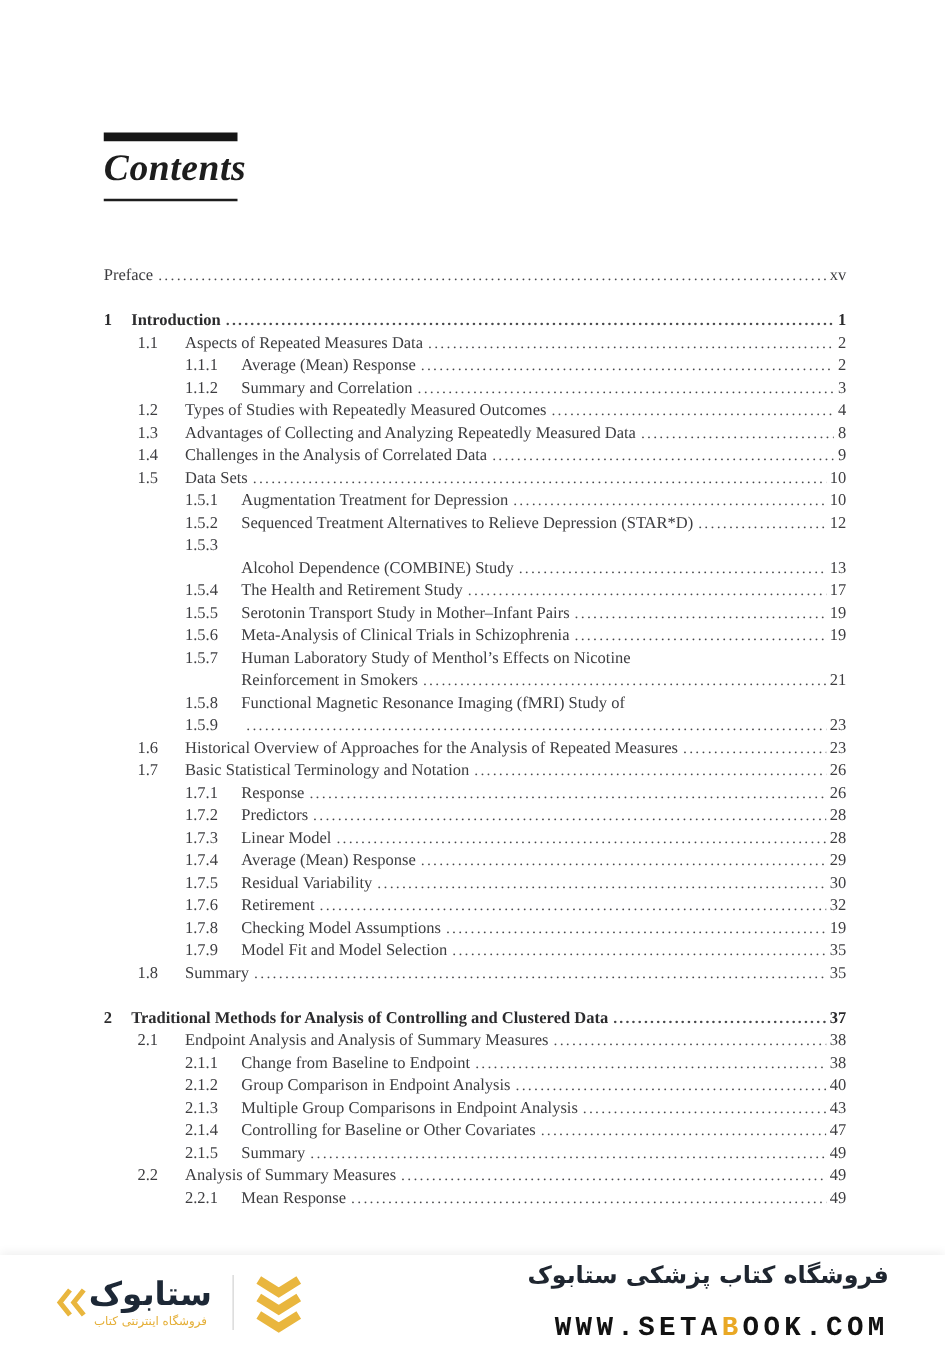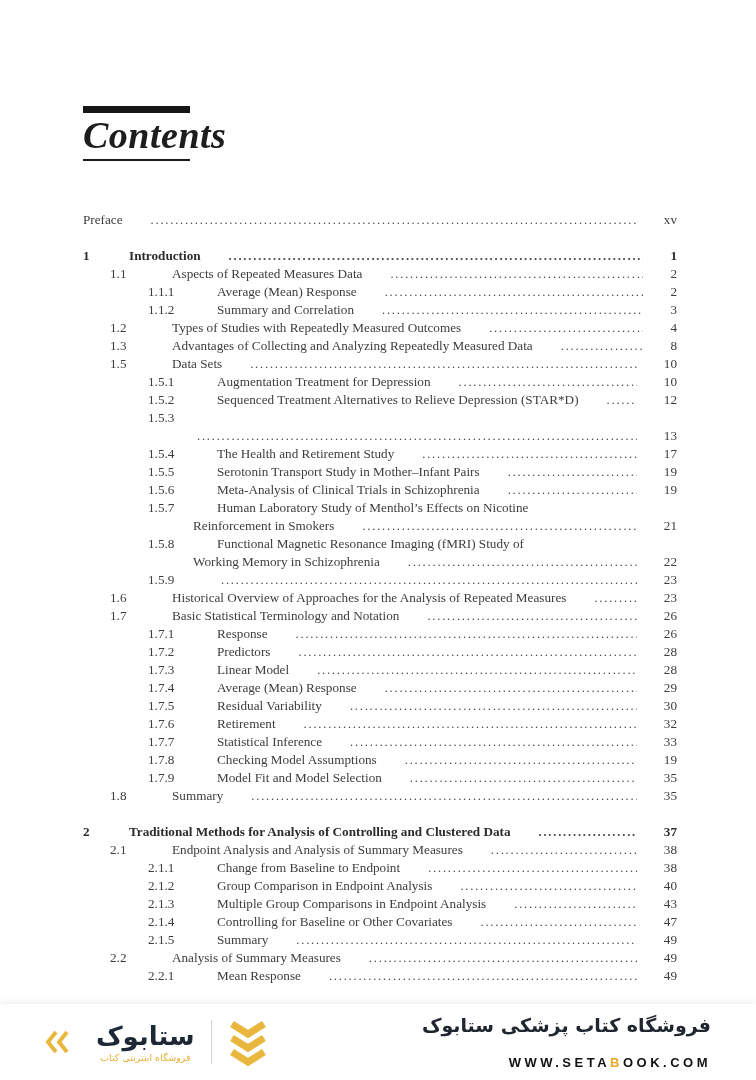--- a/index.html
+++ b/index.html
@@ -14,42 +14,41 @@
   .page { position: absolute; inset: 0; background: #fff; }
 
   
   .header { position: absolute; top: 106px; left: 83px; width: 107px; }
   .rule-thick { width: 107px; height: 7px; background: #161616; }
   .contents-title {
     margin: 4px 0 0 0;
     font-family: "Liberation Serif", serif;
     font-style: italic;
     font-weight: 600;
-    font-size: 38px;
+    font-size: 30px;
     line-height: 36px;
     color: #1d1d1d;
     letter-spacing: 0.5px;
     padding-bottom: 6px;
     border-bottom: 2px solid #1d1d1d;
     white-space: nowrap;
   }
 
   
   .toc {
     position: absolute;
     top: 211px; left: 83px;
     width: 594px;
     font-size: 13.2px;
   }
   .toc-row {
     display: flex;
     align-items: flex-end;
     line-height: 18px;
     white-space: nowrap;
-    gap: 24px;
   }
   .toc-row.bold { font-weight: bold; color: #2c2c2e; }
   .toc-row.gaptop { margin-top: 18px; }
   .num { flex: none; }
   .lvl0 .num { width: 22px; }
   .lvl1 { padding-left: 27px; } .lvl1 .num { width: 38px; }
   .lvl2 { padding-left: 65px; } .lvl2 .num { width: 45px; }
   .toc-row.contline { padding-left: 110px; }
   .title { flex: none; }
   .dots {
@@ -73,21 +72,21 @@
     left: 0; right: 0; bottom: 0;
     height: 76px;
     background: #ffffff;
     box-shadow: 0 -2px 8px rgba(0,0,0,0.07);
     display: flex;
     align-items: center;
     padding: 0 45px;
     box-sizing: border-box;
     font-family: "DejaVu Sans", sans-serif;
   }
-  .logo-group { display: flex; align-items: center; gap: 25px; }
+  .logo-group { display: flex; align-items: center; gap: 0; }
   .logo-texts { display: flex; flex-direction: column; align-items: center; }
   .logo-brand {
     font-size: 26px;
     font-weight: bold;
     color: #1d2836;
     line-height: 28px;
   }
   .logo-tagline {
     font-size: 9.5px;
     color: #e5af37;
@@ -97,22 +96,22 @@
   .spacer { flex: 1; }
   .footer-right { text-align: right; }
   .store-name {
     font-size: 19px;
     font-weight: bold;
     color: #1f2630;
     line-height: 22px;
   }
   .url {
     margin-top: 19px;
-    font-family: Liberation Sans, sans-serif;
-    font-size: 13px;
+    font-family: Liberation Mono, monospace;
+    font-size: 22px;
     font-weight: bold;
     letter-spacing: 3.5px;
     color: #121212;
   }
   .url .gold { color: #e9a825; }
 </style>
 </head>
 <body>
 
 <div class="page">
@@ -159,20 +158,26 @@
           <span class="dots"></span>
           <span class="pg">4</span>
         </div>
         <div class="toc-row lvl1">
           <span class="num">1.3</span>
           <span class="title">Advantages of Collecting and Analyzing Repeatedly Measured Data</span>
           <span class="dots"></span>
           <span class="pg">8</span>
         </div>
         <div class="toc-row lvl1">
+          <span class="num">1.4</span>
+          <span class="title">Challenges in the Analysis of Correlated Data</span>
+          <span class="dots"></span>
+          <span class="pg">9</span>
+        </div>
+        <div class="toc-row lvl1">
           <span class="num">1.5</span>
           <span class="title">Data Sets</span>
           <span class="dots"></span>
           <span class="pg">10</span>
         </div>
         <div class="toc-row lvl2">
           <span class="num">1.5.1</span>
           <span class="title">Augmentation Treatment for Depression</span>
           <span class="dots"></span>
           <span class="pg">10</span>
@@ -180,20 +185,21 @@
         <div class="toc-row lvl2">
           <span class="num">1.5.2</span>
           <span class="title">Sequenced Treatment Alternatives to Relieve Depression (STAR*D)</span>
           <span class="dots"></span>
           <span class="pg">12</span>
         </div>
         <div class="toc-row lvl2">
           <span class="num">1.5.3</span>
         </div>
         <div class="toc-row lvl2 contline">
+          <span class="title">Alcohol Dependence (COMBINE) Study</span>
           <span class="dots"></span>
           <span class="pg">13</span>
         </div>
         <div class="toc-row lvl2">
           <span class="num">1.5.4</span>
           <span class="title">The Health and Retirement Study</span>
           <span class="dots"></span>
           <span class="pg">17</span>
         </div>
         <div class="toc-row lvl2">
@@ -214,25 +220,20 @@
         </div>
         <div class="toc-row lvl2 contline">
           <span class="title">Reinforcement in Smokers</span>
           <span class="dots"></span>
           <span class="pg">21</span>
         </div>
         <div class="toc-row lvl2">
           <span class="num">1.5.8</span>
           <span class="title">Functional Magnetic Resonance Imaging (fMRI) Study of</span>
         </div>
-        <div class="toc-row lvl2 contline">
-          <span class="title">Working Memory in Schizophrenia</span>
-          <span class="dots"></span>
-          <span class="pg">22</span>
-        </div>
         <div class="toc-row lvl2">
           <span class="num">1.5.9</span>
           <span class="dots"></span>
           <span class="pg">23</span>
         </div>
         <div class="toc-row lvl1">
           <span class="num">1.6</span>
           <span class="title">Historical Overview of Approaches for the Analysis of Repeated Measures</span>
           <span class="dots"></span>
           <span class="pg">23</span>
@@ -271,26 +272,20 @@
           <span class="num">1.7.5</span>
           <span class="title">Residual Variability</span>
           <span class="dots"></span>
           <span class="pg">30</span>
         </div>
         <div class="toc-row lvl2">
           <span class="num">1.7.6</span>
           <span class="title">Retirement</span>
           <span class="dots"></span>
           <span class="pg">32</span>
-        </div>
-        <div class="toc-row lvl2">
-          <span class="num">1.7.7</span>
-          <span class="title">Statistical Inference</span>
-          <span class="dots"></span>
-          <span class="pg">33</span>
         </div>
         <div class="toc-row lvl2">
           <span class="num">1.7.8</span>
           <span class="title">Checking Model Assumptions</span>
           <span class="dots"></span>
           <span class="pg">19</span>
         </div>
         <div class="toc-row lvl2">
           <span class="num">1.7.9</span>
           <span class="title">Model Fit and Model Selection</span>

